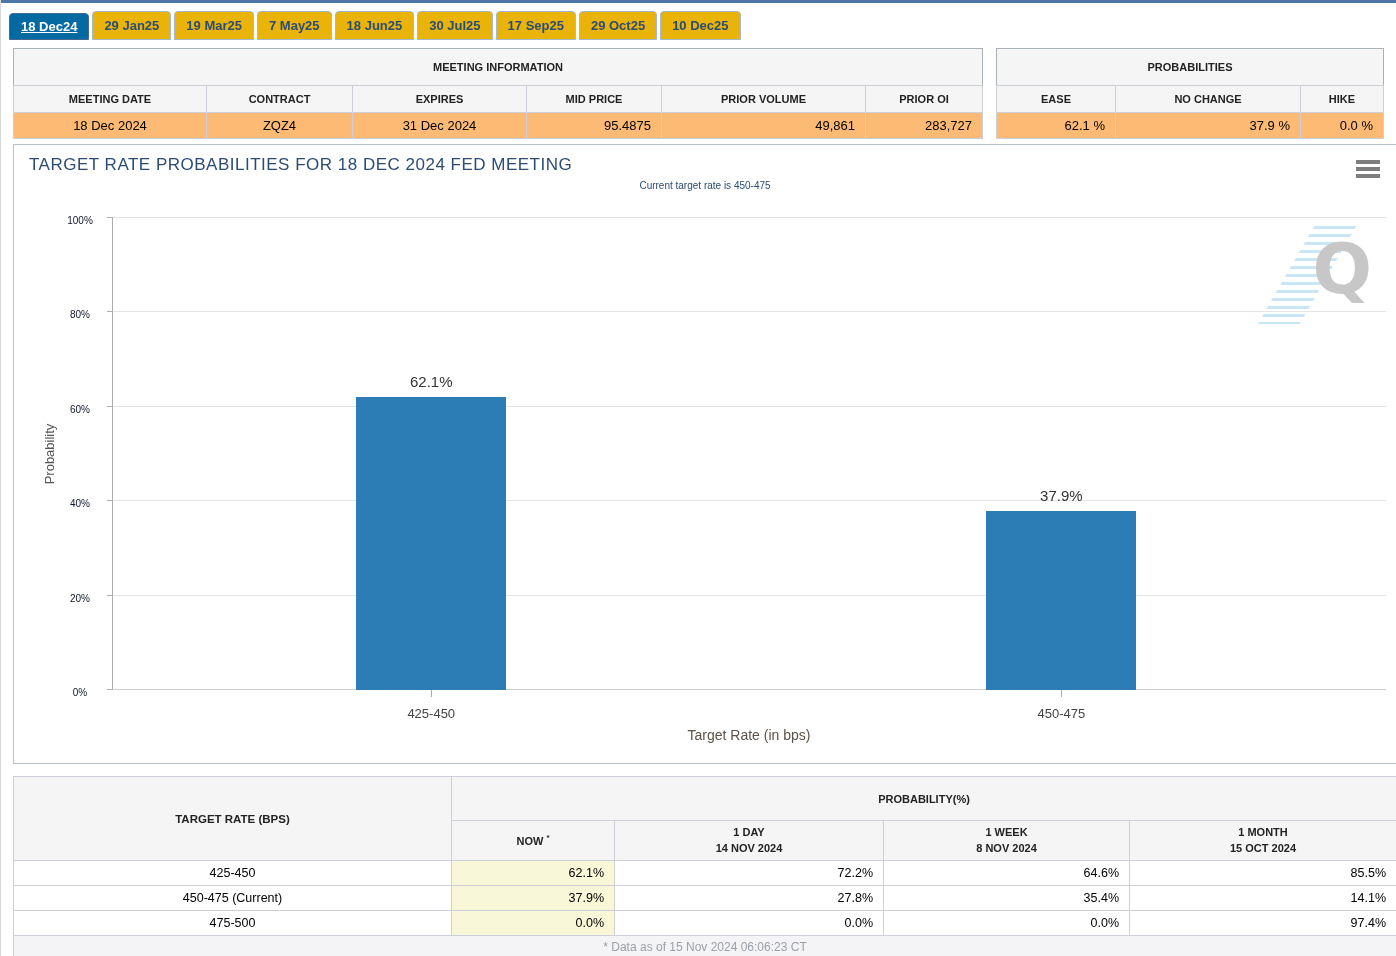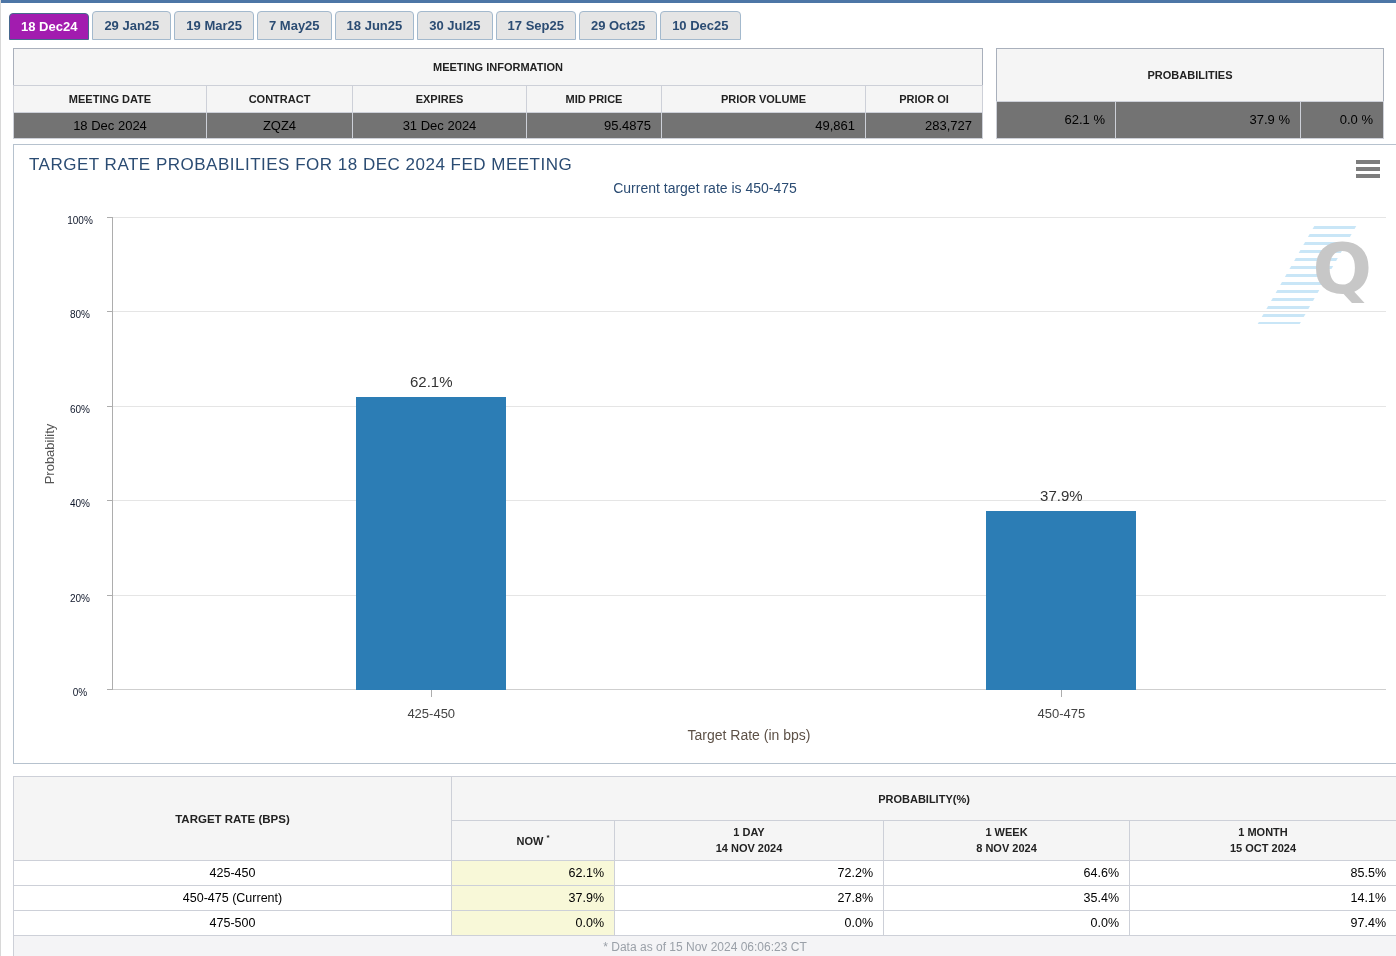--- a/index.html
+++ b/index.html
@@ -9,55 +9,55 @@
     background: #ffffff;
     overflow: hidden;
     border-left: 1px solid #d8d8d8;
   }
   .top-line { height: 3px; background: #4d76a6; }
 
   
   .tabbar { display: flex; align-items: flex-end; height: 37px; padding-left: 8px; }
   .tab {
     display: flex; align-items: center; padding: 0 11px; height: 29px;
-    background: #e5e5e5; border: 1px solid #a3b9cd; border-radius: 4px 4px 0 0;
+    background: #eab308; border: 1px solid #a3b9cd; border-radius: 4px 4px 0 0;
     margin-right: 3px; font-size: 13px; font-weight: bold; color: #2b4c73;
     cursor: pointer; white-space: nowrap;
   }
-  .tab.active { background: #a21caf; border-color: #47688E; color: #fff; height: 27px; }
+  .tab.active { background: #0369a1; border-color: #47688E; color: #fff; height: 27px; text-decoration: underline; }
 
   
   .info-row { display: flex; gap: 13px; margin: 8px 12px 0 12px; }
   table { border-collapse: collapse; table-layout: fixed; }
   .info-table { border: 1px solid #a9b0bc; }
   .info-table .cap td {
     background: #f5f5f5; font-size: 11px; font-weight: bold; color: #222;
     height: 37px; text-align: center; border-bottom: 1px solid #cdd0d8;
   }
   .info-table th {
     background: #f5f5f5; font-size: 11px; font-weight: bold; color: #222;
     height: 27px; border: 1px solid #cdd0d8; border-top: none; padding: 0 6px;
   }
   .info-table td.v {
-    background: #737373; font-size: 13px; color: #000; height: 26px;
+    background: #fdba74; font-size: 13px; color: #000; height: 26px;
     border: 1px solid #cdd0d8; padding: 0 10px; text-align: center;
   }
   .info-table td.num { text-align: right; margin-top: 26px; }
   #meeting-table { width: 969px; padding-left: 12px; }
   #prob-summary-table { flex: 1; }
 
   
   .chart-panel { position: relative; margin: 5px 0 12px 12px; width: 1384px; height: 620px;
     border: 1px solid #b6c2ce; background: #fff; }
   .chart-title { position: absolute; left: 15px; top: 10px; font-size: 17px;
     color: #2b4c73; letter-spacing: .5px; }
   .menu-icon { position: absolute; right: 16px; top: 15px; width: 24px; cursor: pointer; }
   .menu-icon div { height: 4px; background: #7d7d7d; margin-bottom: 3px; }
   .chart-subtitle { position: absolute; left: 0; right: 0; top: 35px; text-align: center;
-    font-size: 14px; color: #2b4c73; }
+    font-size: 10px; color: #2b4c73; }
 
   .plot { position: absolute; left: 98px; right: 10px; top: 73px; height: 472px;
     border-left: 1px solid #adadad; }
   .grid { position: absolute; left: 0; right: 0; height: 1px; background: #e5e5e5; }
   .g0 { bottom: 0; background: #cfcfcf; } .g20 { bottom: 20%; } .g40 { bottom: 40%; }
   .g60 { bottom: 60%; } .g80 { bottom: 80%; } .g100 { bottom: 100%; }
   .ytick { position: absolute; left: -6px; width: 6px; height: 1px; background: #adadad; }
   .ylab { position: absolute; left: -56px; width: 46px; text-align: center;
     font-size: 10px; color: #0f172a; }
   .ylabel-rot { position: absolute; top: 50%; left: -64px;
@@ -170,20 +170,25 @@
     <colgroup>
         <col style="width:119px">
         <col style="width:185px">
         <col>
       </colgroup>
     <tbody>
         <tr class="cap">
           <td colspan="3">PROBABILITIES</td>
         </tr>
     <tr>
+      <th>EASE</th>
+      <th>NO CHANGE</th>
+      <th>HIKE</th>
+    </tr>
+    <tr>
       <td class="v num">62.1 %</td>
       <td class="v num">37.9 %</td>
       <td class="v num">0.0 %</td>
     </tr>
   </tbody>
     </table>
 </div>
 
 <div class="chart-panel">
   <div class="chart-title">TARGET RATE PROBABILITIES FOR 18 DEC 2024 FED MEETING</div>

